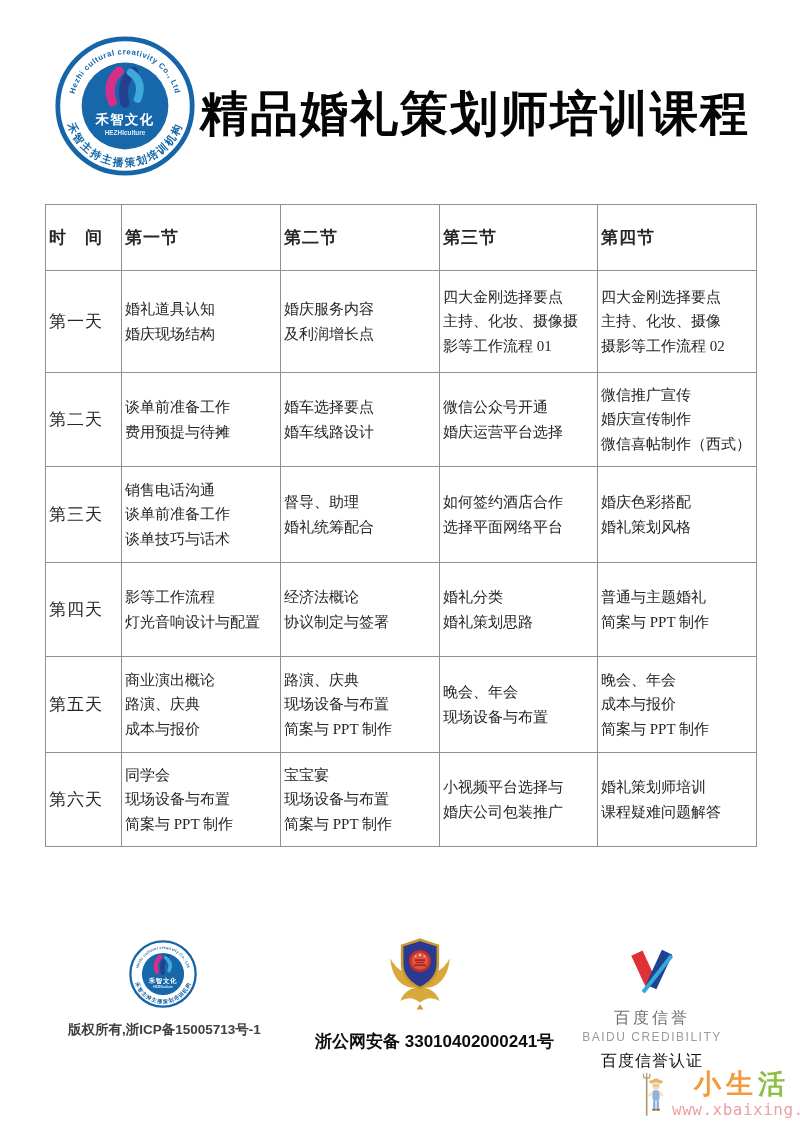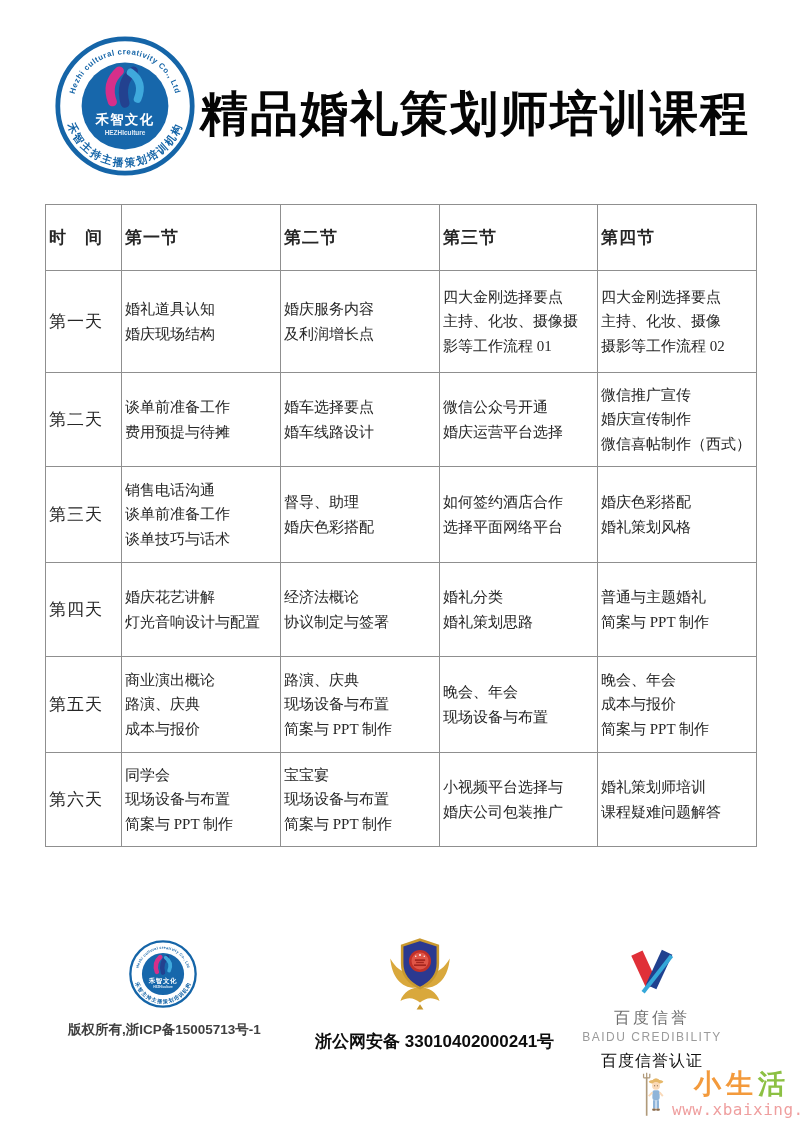--- a/index.html
+++ b/index.html
@@ -154,29 +154,29 @@
         <td class="session-cell">微信推广宣传
 婚庆宣传制作
 微信喜帖制作（西式）</td>
       </tr>
       <tr class="r-2">
         <td class="day-cell">第三天</td>
         <td class="session-cell">销售电话沟通
 谈单前准备工作
 谈单技巧与话术</td>
         <td class="session-cell">督导、助理
-婚庆色彩搭配</td>
+婚礼统筹配合</td>
         <td class="session-cell">如何签约酒店合作
 选择平面网络平台</td>
         <td class="session-cell">婚庆色彩搭配
 婚礼策划风格</td>
       </tr>
       <tr class="r-3">
         <td class="day-cell">第四天</td>
-        <td class="session-cell">婚庆花艺讲解
+        <td class="session-cell">影等工作流程
 灯光音响设计与配置</td>
         <td class="session-cell">经济法概论
 协议制定与签署</td>
         <td class="session-cell">婚礼分类
 婚礼策划思路</td>
         <td class="session-cell">普通与主题婚礼
 简案与 PPT 制作</td>
       </tr>
       <tr class="r-4">
         <td class="day-cell">第五天</td>

